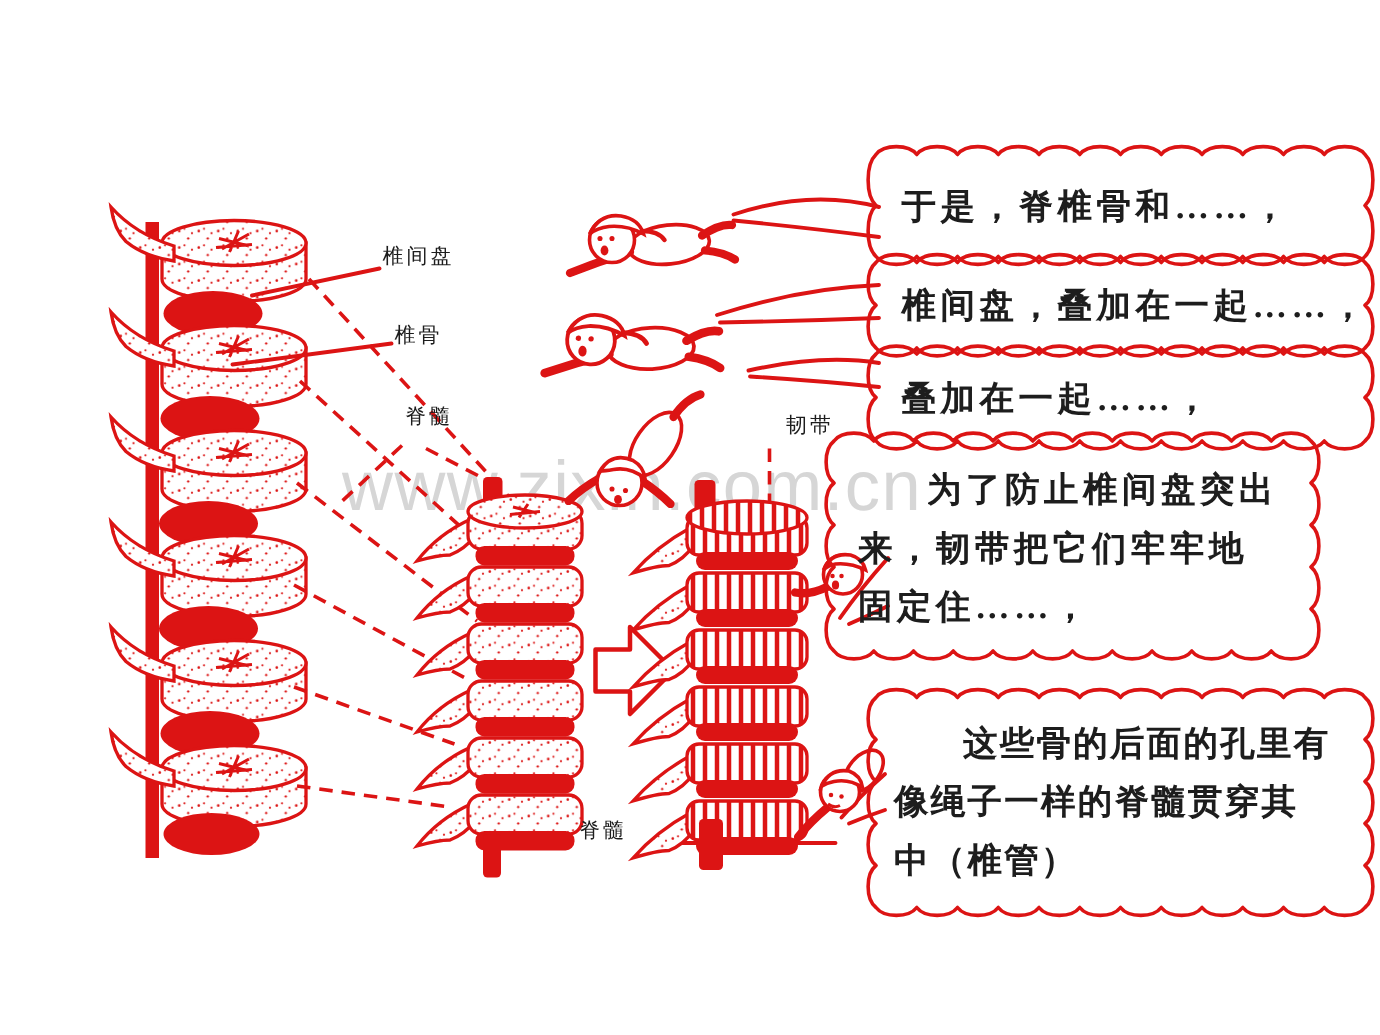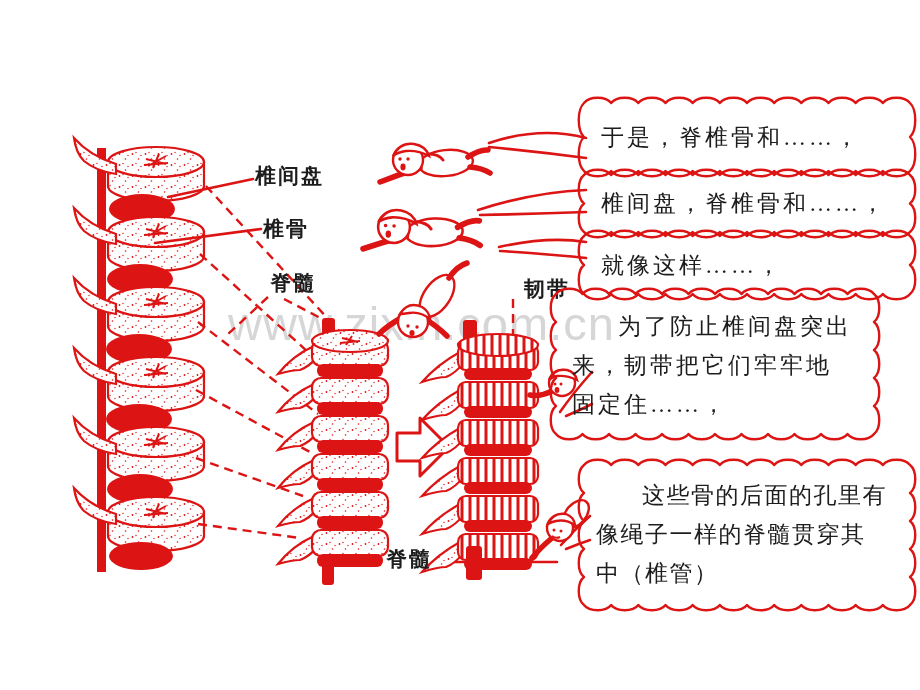--- a/index.html
+++ b/index.html
@@ -3,23 +3,23 @@
 <meta charset="utf-8">
 <style>
   :root{ --red:#dc1414; --ink:#1d1d1d; --watermark:#d6d6d6; --bg:#ffffff; }
   html,body{margin:0;padding:0;background:#fff;}
   .slide{position:relative;width:920px;height:690px;background:var(--bg);overflow:hidden;
          font-family:"Liberation Serif","DejaVu Serif",serif;}
   .watermark{position:absolute;left:228px;top:296px;z-index:1;white-space:nowrap;
              font-family:"Liberation Sans","DejaVu Sans",sans-serif;
              font-size:47px;letter-spacing:1px;color:var(--watermark);}
   svg.art{position:absolute;left:0;top:0;z-index:2;}
-  .lbl{position:absolute;z-index:3;color:var(--ink);font-size:21px;font-weight:700;
+  .lbl{position:absolute;z-index:3;color:var(--ink);font-size:14px;font-weight:400;
        letter-spacing:2px;white-space:nowrap;}
-  .bubble{position:absolute;z-index:3;}
+  .bubble{position:absolute;z-index:3;font-weight:bold;}
   .bubble p{position:relative;z-index:1;margin:0;color:var(--ink);font-size:23px;
             letter-spacing:3px;line-height:39px;white-space:pre-line;}
   .b-one p{display:flex;align-items:center;height:100%;padding-left:17px;white-space:nowrap;}
   .b4 p{padding:13px 12px 0 16px;text-indent:2em;letter-spacing:3px;}
   .b5 p{padding:11px 8px 0 12px;text-indent:2em;letter-spacing:1.5px;}
   .cloudpath{fill:none;stroke:var(--red);stroke-width:2.4;stroke-linejoin:round;}
   
   .bone{fill:url(#spk);stroke:var(--red);stroke-width:2.2;}
   .lig{fill:url(#ligp);stroke:var(--red);stroke-width:2.2;}
   .wb{fill:#fff;stroke:var(--red);stroke-width:2.4;}
@@ -205,27 +205,27 @@
   <div class="bubble b-one" style="left:584px;top:103px;width:326px;height:68px">
       <svg width="350" height="92" viewBox="-12 -12 350 92" style="position: absolute; left: -12px; top: -12px; z-index: 0; overflow: visible;">
         <path class="cloudpath" d="M 0 0 a 14.941666666666668 9 0 0 1 27.166666666666668 0 a 14.941666666666668 9 0 0 1 27.166666666666668 0 a 14.941666666666668 9 0 0 1 27.166666666666668 0 a 14.941666666666668 9 0 0 1 27.166666666666668 0 a 14.941666666666668 9 0 0 1 27.166666666666668 0 a 14.941666666666668 9 0 0 1 27.166666666666668 0 a 14.941666666666668 9 0 0 1 27.166666666666668 0 a 14.941666666666668 9 0 0 1 27.166666666666668 0 a 14.941666666666668 9 0 0 1 27.166666666666668 0 a 14.941666666666668 9 0 0 1 27.166666666666668 0 a 14.941666666666668 9 0 0 1 27.166666666666668 0 a 14.941666666666668 9 0 0 1 27.166666666666668 0 a 9 18.700000000000003 0 0 1 0 34 a 9 18.700000000000003 0 0 1 0 34 a 14.941666666666668 9 0 0 1 -27.166666666666668 0 a 14.941666666666668 9 0 0 1 -27.166666666666668 0 a 14.941666666666668 9 0 0 1 -27.166666666666668 0 a 14.941666666666668 9 0 0 1 -27.166666666666668 0 a 14.941666666666668 9 0 0 1 -27.166666666666668 0 a 14.941666666666668 9 0 0 1 -27.166666666666668 0 a 14.941666666666668 9 0 0 1 -27.166666666666668 0 a 14.941666666666668 9 0 0 1 -27.166666666666668 0 a 14.941666666666668 9 0 0 1 -27.166666666666668 0 a 14.941666666666668 9 0 0 1 -27.166666666666668 0 a 14.941666666666668 9 0 0 1 -27.166666666666668 0 a 14.941666666666668 9 0 0 1 -27.166666666666668 0 a 9 18.700000000000003 0 0 1 0 -34 a 9 18.700000000000003 0 0 1 0 -34 Z"></path>
       </svg>
     <p>于是，脊椎骨和……，</p>
   </div>
   <div class="bubble b-one" style="left:584px;top:175px;width:326px;height:57px">
       <svg width="350" height="81" viewBox="-12 -12 350 81" style="position: absolute; left: -12px; top: -12px; z-index: 0; overflow: visible;">
         <path class="cloudpath" d="M 0 0 a 14.941666666666668 9 0 0 1 27.166666666666668 0 a 14.941666666666668 9 0 0 1 27.166666666666668 0 a 14.941666666666668 9 0 0 1 27.166666666666668 0 a 14.941666666666668 9 0 0 1 27.166666666666668 0 a 14.941666666666668 9 0 0 1 27.166666666666668 0 a 14.941666666666668 9 0 0 1 27.166666666666668 0 a 14.941666666666668 9 0 0 1 27.166666666666668 0 a 14.941666666666668 9 0 0 1 27.166666666666668 0 a 14.941666666666668 9 0 0 1 27.166666666666668 0 a 14.941666666666668 9 0 0 1 27.166666666666668 0 a 14.941666666666668 9 0 0 1 27.166666666666668 0 a 14.941666666666668 9 0 0 1 27.166666666666668 0 a 9 15.675 0 0 1 0 28.5 a 9 15.675 0 0 1 0 28.5 a 14.941666666666668 9 0 0 1 -27.166666666666668 0 a 14.941666666666668 9 0 0 1 -27.166666666666668 0 a 14.941666666666668 9 0 0 1 -27.166666666666668 0 a 14.941666666666668 9 0 0 1 -27.166666666666668 0 a 14.941666666666668 9 0 0 1 -27.166666666666668 0 a 14.941666666666668 9 0 0 1 -27.166666666666668 0 a 14.941666666666668 9 0 0 1 -27.166666666666668 0 a 14.941666666666668 9 0 0 1 -27.166666666666668 0 a 14.941666666666668 9 0 0 1 -27.166666666666668 0 a 14.941666666666668 9 0 0 1 -27.166666666666668 0 a 14.941666666666668 9 0 0 1 -27.166666666666668 0 a 14.941666666666668 9 0 0 1 -27.166666666666668 0 a 9 15.675 0 0 1 0 -28.5 a 9 15.675 0 0 1 0 -28.5 Z"></path>
       </svg>
-    <p>椎间盘，脊椎骨和……，</p>
+    <p>椎间盘，叠加在一起……，</p>
   </div>
   <div class="bubble b-one" style="left:584px;top:236px;width:326px;height:58px">
       <svg width="350" height="82" viewBox="-12 -12 350 82" style="position: absolute; left: -12px; top: -12px; z-index: 0; overflow: visible;">
         <path class="cloudpath" d="M 0 0 a 14.941666666666668 9 0 0 1 27.166666666666668 0 a 14.941666666666668 9 0 0 1 27.166666666666668 0 a 14.941666666666668 9 0 0 1 27.166666666666668 0 a 14.941666666666668 9 0 0 1 27.166666666666668 0 a 14.941666666666668 9 0 0 1 27.166666666666668 0 a 14.941666666666668 9 0 0 1 27.166666666666668 0 a 14.941666666666668 9 0 0 1 27.166666666666668 0 a 14.941666666666668 9 0 0 1 27.166666666666668 0 a 14.941666666666668 9 0 0 1 27.166666666666668 0 a 14.941666666666668 9 0 0 1 27.166666666666668 0 a 14.941666666666668 9 0 0 1 27.166666666666668 0 a 14.941666666666668 9 0 0 1 27.166666666666668 0 a 9 15.950000000000001 0 0 1 0 29 a 9 15.950000000000001 0 0 1 0 29 a 14.941666666666668 9 0 0 1 -27.166666666666668 0 a 14.941666666666668 9 0 0 1 -27.166666666666668 0 a 14.941666666666668 9 0 0 1 -27.166666666666668 0 a 14.941666666666668 9 0 0 1 -27.166666666666668 0 a 14.941666666666668 9 0 0 1 -27.166666666666668 0 a 14.941666666666668 9 0 0 1 -27.166666666666668 0 a 14.941666666666668 9 0 0 1 -27.166666666666668 0 a 14.941666666666668 9 0 0 1 -27.166666666666668 0 a 14.941666666666668 9 0 0 1 -27.166666666666668 0 a 14.941666666666668 9 0 0 1 -27.166666666666668 0 a 14.941666666666668 9 0 0 1 -27.166666666666668 0 a 14.941666666666668 9 0 0 1 -27.166666666666668 0 a 9 15.950000000000001 0 0 1 0 -29 a 9 15.950000000000001 0 0 1 0 -29 Z"></path>
       </svg>
-    <p>就像这样……，</p>
+    <p>叠加在一起……，</p>
   </div>
   <div class="bubble b4" style="left:556px;top:294px;width:318px;height:140px">
       <svg width="342" height="164" viewBox="-12 -12 342 164" style="position: absolute; left: -12px; top: -12px; z-index: 0; overflow: visible;">
         <path class="cloudpath" d="M 0 0 a 14.575000000000001 9 0 0 1 26.5 0 a 14.575000000000001 9 0 0 1 26.5 0 a 14.575000000000001 9 0 0 1 26.5 0 a 14.575000000000001 9 0 0 1 26.5 0 a 14.575000000000001 9 0 0 1 26.5 0 a 14.575000000000001 9 0 0 1 26.5 0 a 14.575000000000001 9 0 0 1 26.5 0 a 14.575000000000001 9 0 0 1 26.5 0 a 14.575000000000001 9 0 0 1 26.5 0 a 14.575000000000001 9 0 0 1 26.5 0 a 14.575000000000001 9 0 0 1 26.5 0 a 14.575000000000001 9 0 0 1 26.5 0 a 9 15.400000000000002 0 0 1 0 28 a 9 15.400000000000002 0 0 1 0 28 a 9 15.400000000000002 0 0 1 0 28 a 9 15.400000000000002 0 0 1 0 28 a 9 15.400000000000002 0 0 1 0 28 a 14.575000000000001 9 0 0 1 -26.5 0 a 14.575000000000001 9 0 0 1 -26.5 0 a 14.575000000000001 9 0 0 1 -26.5 0 a 14.575000000000001 9 0 0 1 -26.5 0 a 14.575000000000001 9 0 0 1 -26.5 0 a 14.575000000000001 9 0 0 1 -26.5 0 a 14.575000000000001 9 0 0 1 -26.5 0 a 14.575000000000001 9 0 0 1 -26.5 0 a 14.575000000000001 9 0 0 1 -26.5 0 a 14.575000000000001 9 0 0 1 -26.5 0 a 14.575000000000001 9 0 0 1 -26.5 0 a 14.575000000000001 9 0 0 1 -26.5 0 a 9 15.400000000000002 0 0 1 0 -28 a 9 15.400000000000002 0 0 1 0 -28 a 9 15.400000000000002 0 0 1 0 -28 a 9 15.400000000000002 0 0 1 0 -28 a 9 15.400000000000002 0 0 1 0 -28 Z"></path>
       </svg>
     <p>为了防止椎间盘突出
 来，韧带把它们牢牢地
 固定住……，</p>
   </div>
   <div class="bubble b5" style="left:584px;top:465px;width:326px;height:140px">

